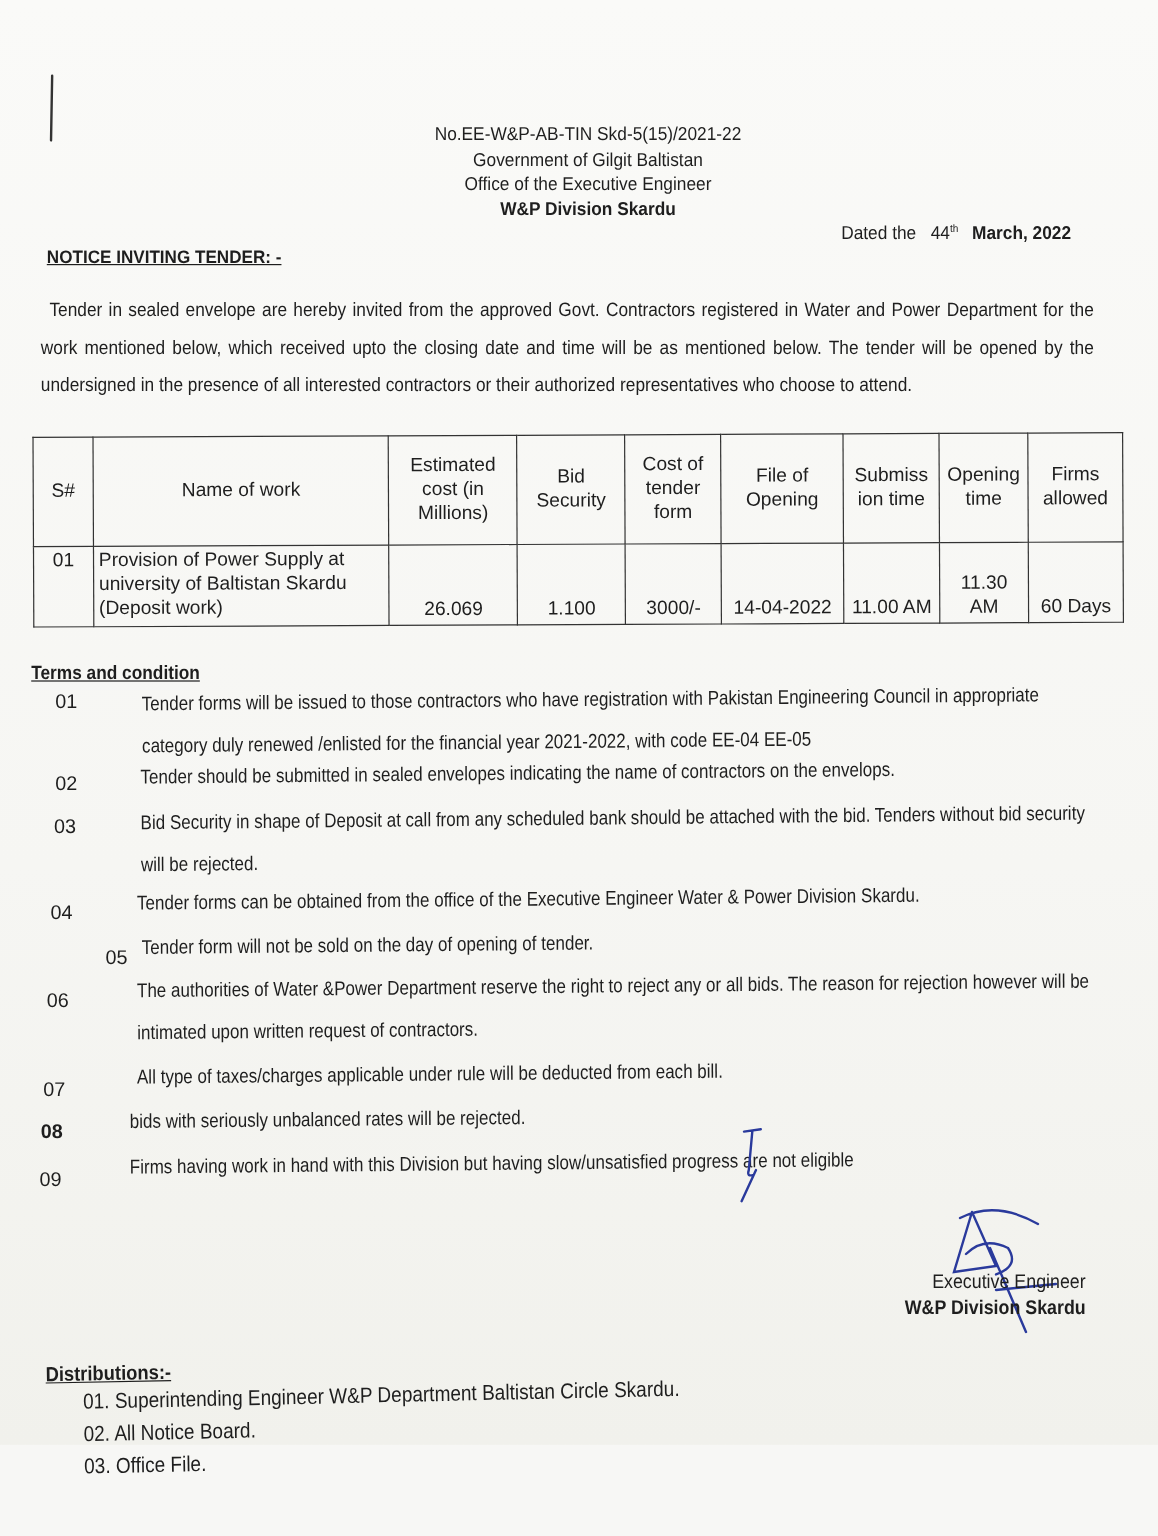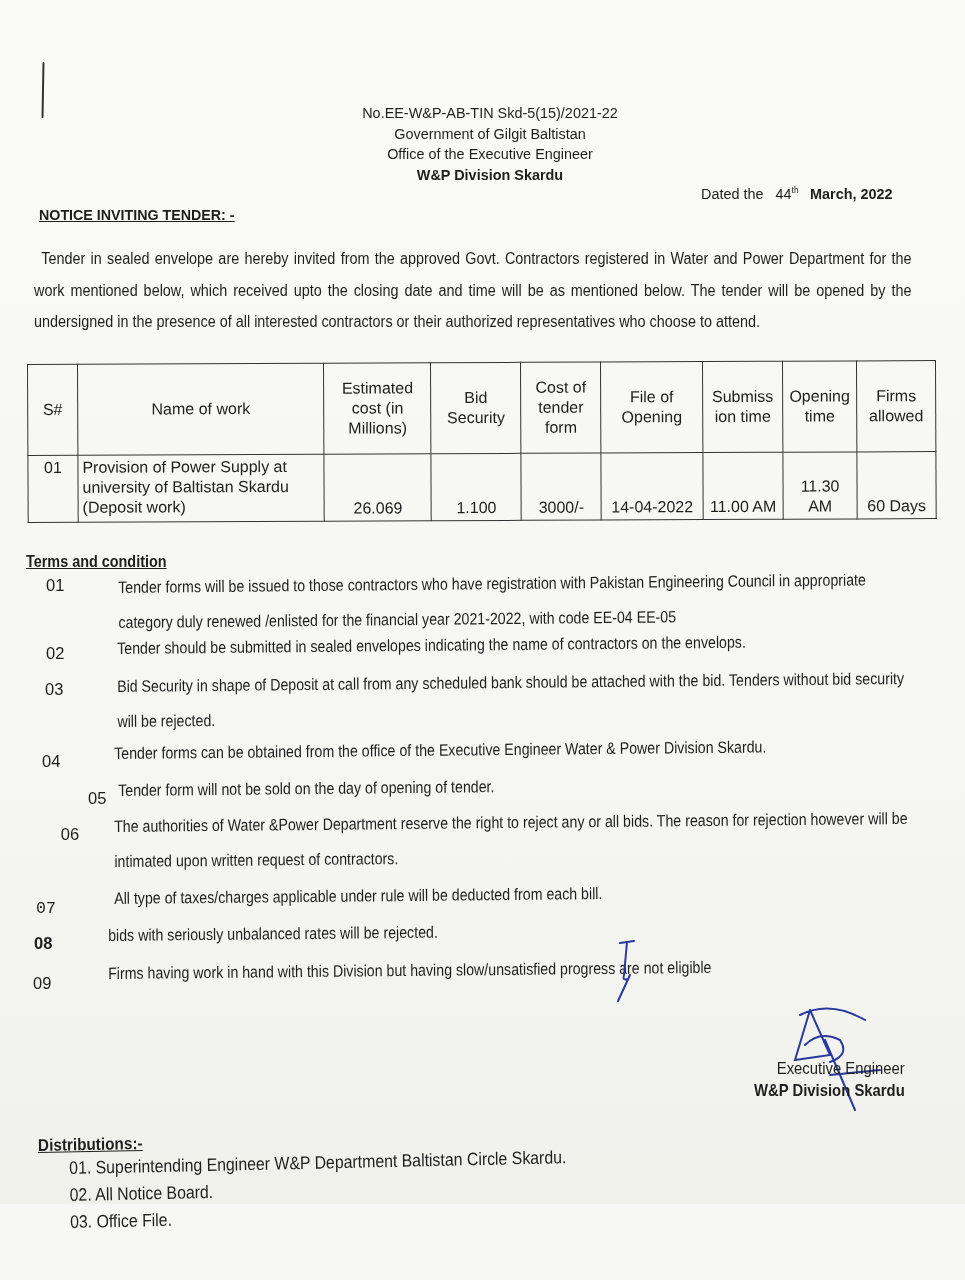--- a/index.html
+++ b/index.html
@@ -169,25 +169,25 @@
     </div>
     <div class="term" style="top:180px;">
       <span class="num" style="left:12px;top:4px;">04</span>
       <span class="txt" style="left:84px;top:-12px;">Tender forms can be obtained from the office of the Executive Engineer Water &amp; Power   Division Skardu.</span>
     </div>
     <div class="term" style="top:217px;">
       <span class="num" style="left:11px;top:4px;margin-left:47px;">05</span>
       <span class="txt" style="left:88px;top:-12px;">Tender form will not be sold on the day of opening of tender.</span>
     </div>
     <div class="term" style="top:253px;">
-      <span class="num" style="left:20px;top:4px;text-align:center;">06</span>
+      <span class="num" style="left:9px;top:4px;">06</span>
       <span class="txt" style="left:84px;top:-12px;">The authorities of Water &amp;Power Department reserve the right to reject any or all bids. The reason for rejection however will be   intimated upon written request of contractors.</span>
     </div>
     <div class="term" style="top:327px;">
-      <span class="num" style="left:6px;top:4px;font-family:Liberation Mono, monospace;">07</span>
+      <span class="num" style="left:6px;top:4px;">07</span>
       <span class="txt" style="left:84px;top:-14px;">All type of taxes/charges applicable under rule will be deducted from each bill.</span>
     </div>
     <div class="term" style="top:364px;">
       <span class="num" style="left:4px;top:2px;font-weight:bold;">08</span>
       <span class="txt" style="left:78px;top:-14px;">bids with seriously unbalanced rates will be rejected.</span>
     </div>
     <div class="term" style="top:402px;">
       <span class="num" style="left:3px;top:4px;">09</span>
       <span class="txt" style="left:78px;top:-14px;">Firms having work in hand with this Division but having slow/unsatisfied progress are not eligible</span>
     </div>

